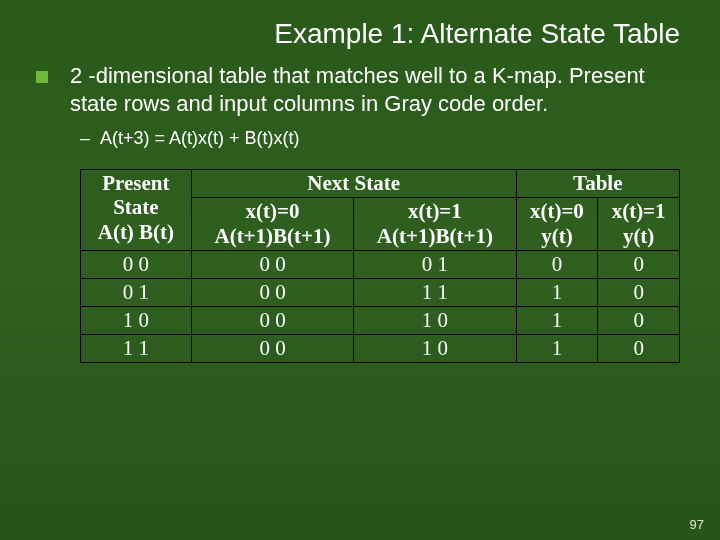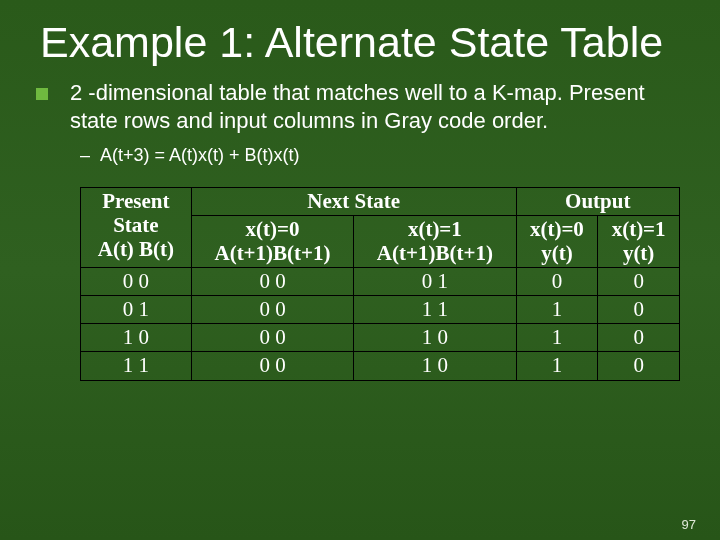--- a/index.html
+++ b/index.html
@@ -6,22 +6,22 @@
   body{
     width:720px;height:540px;
     background:linear-gradient(to bottom,#2a5a1a 0%,#2f6020 50%,#275518 100%);
     font-family:Verdana,Geneva,sans-serif;
     color:#fff;
     position:relative;
     box-sizing:border-box;
   }
   .title{
     font-family:Verdana,Geneva,sans-serif;
-    font-size:43px;
-    text-align:left;
+    font-size:28px;
+    text-align:right;
     padding:18px 40px 8px 40px;
     line-height:1.15;
     color:#fff;
     font-weight:400;
   }
   .body{
     padding:4px 36px 0 36px;
   }
   .bullet-row{
     display:flex;
@@ -65,21 +65,21 @@
     text-align:center;
     padding:1px 4px 2px 4px;
     vertical-align:top;
     line-height:1.15;
     font-weight:400;
   }
   .hdr{font-weight:700}
   .pair{letter-spacing:0px}
   .pagenum{
     position:absolute;
-    right:24px;bottom:8px;
+    right:16px;bottom:8px;
     font-size:13px;
     color:#dfe8d8;
   }
 </style>
 </head>
 <body>
 
 <div class="title">Example 1: Alternate State Table</div>
 
 <div class="body">
@@ -95,21 +95,21 @@
   <div class="tbl-wrap">
     <table>
       <tbody>
           <tr>
         <td rowspan="2" class="hdr">
           <span>Present</span><br>
           <span>State</span><br>
           <span>A(t) B(t)</span>
         </td>
         <td colspan="2" class="hdr">Next State</td>
-        <td colspan="2" class="hdr">Output</td>
+        <td colspan="2" class="hdr">Table</td>
       </tr>
       <tr>
         <td class="hdr"><span>x(t)=0</span><br><span>A(t+1)B(t+1)</span></td>
         <td class="hdr"><span>x(t)=1</span><br><span>A(t+1)B(t+1)</span></td>
         <td class="hdr"><span>x(t)=0</span><br><span>y(t)</span></td>
         <td class="hdr"><span>x(t)=1</span><br><span>y(t)</span></td>
       </tr>
       <tr>
         <td class="pair">0  0</td>
             <td class="pair">0  0</td>

